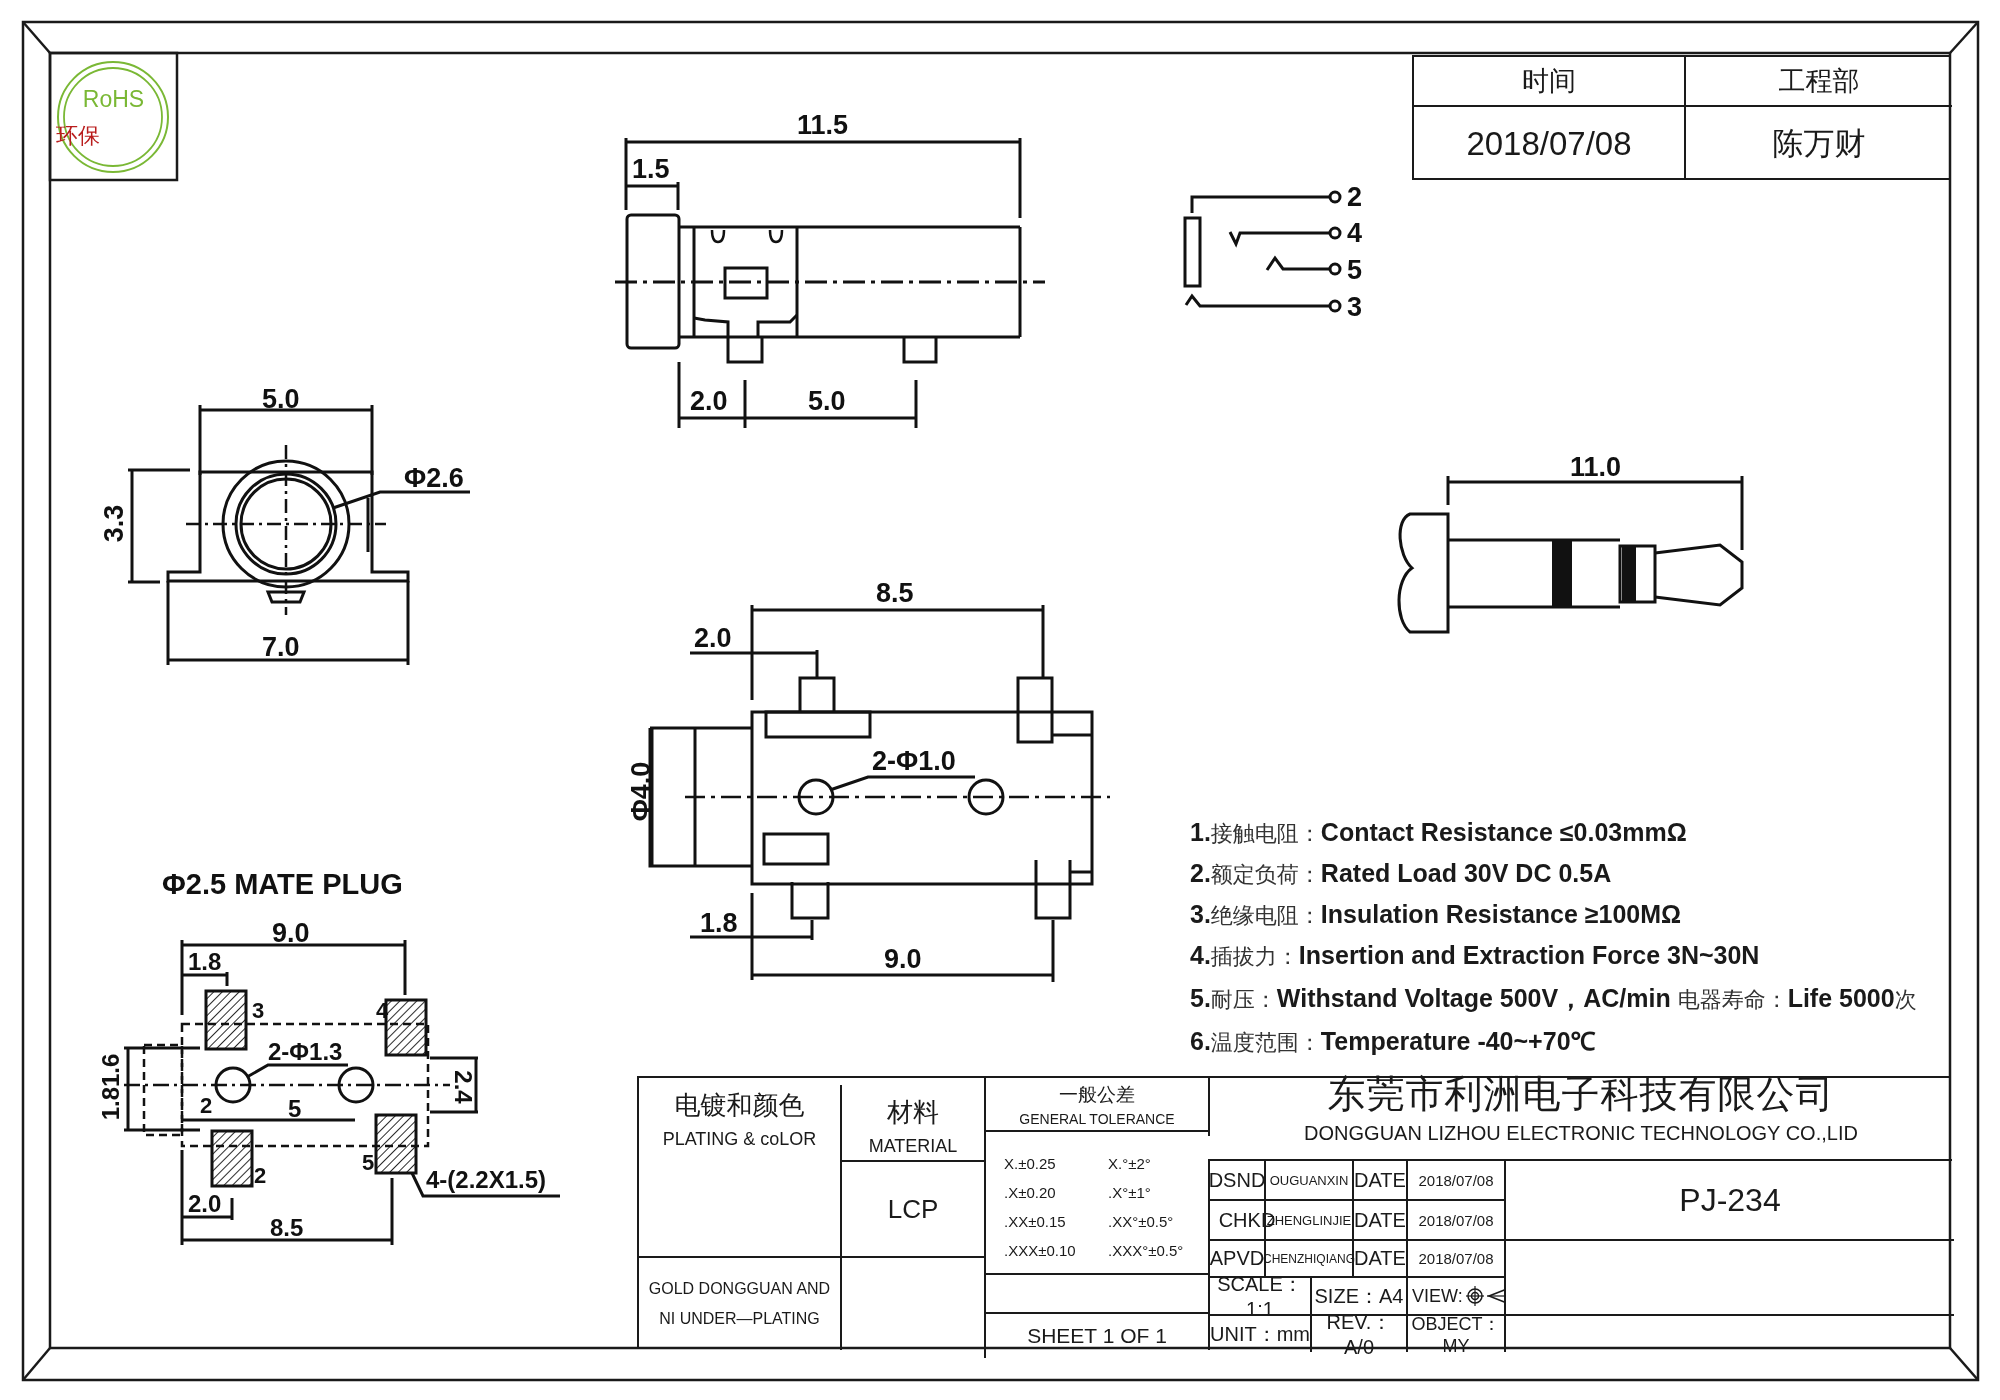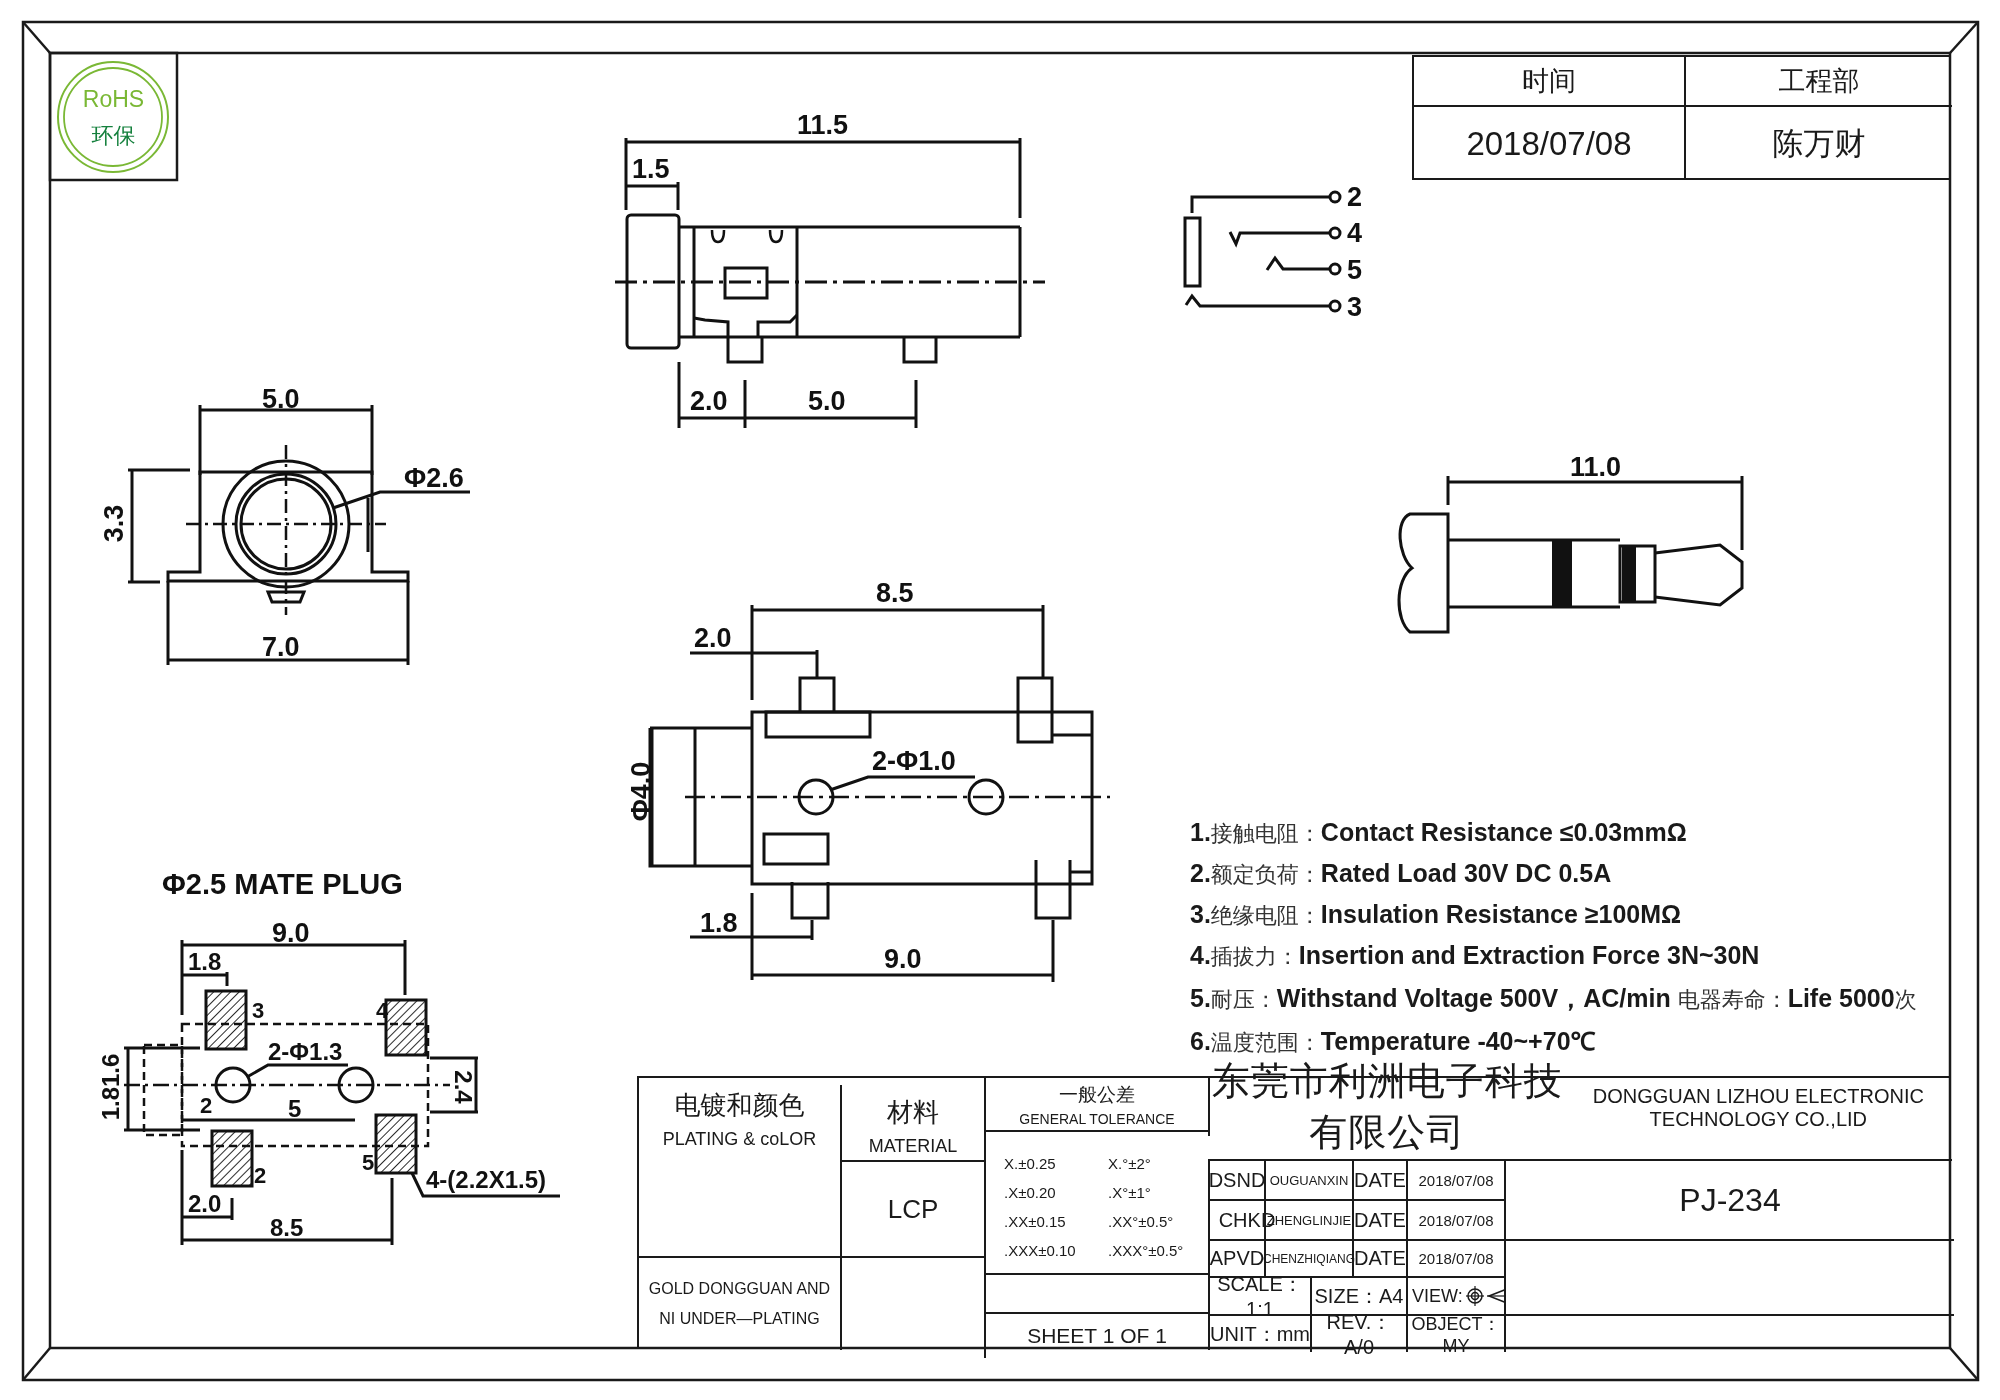--- a/index.html
+++ b/index.html
@@ -29,21 +29,21 @@
     <rect x="50" y="53" width="127" height="127"></rect>
   </g>
 </svg>
 
 <div class="abs" style="left:56px;top:60px;width:115px;height:115px;">
   <svg width="115" height="115">
     <circle cx="57" cy="57" r="55" fill="none" stroke="#7ab835" stroke-width="2"></circle>
     <circle cx="57" cy="57" r="49" fill="none" stroke="#7ab835" stroke-width="1.8"></circle>
   </svg>
   <div class="t" style="left:0;width:115px;text-align:center;top:28px;font-family:Liberation Sans, sans-serif;font-size:23px;color:#7ab835;">RoHS</div>
-  <div class="t" style="left:0;width:115px;text-align:center;top:65px;font-family:'DejaVu Serif',serif;font-size:22px;color:#15803d;">环保</div>
+  <div class="t" style="left:0;width:115px;top:65px;font-family:'DejaVu Serif',serif;font-size:22px;color:#b91c1c;">环保</div>
 </div>
 
 <div class="abs" style="left:1412px;top:55px;width:538px;height:125px;border:2px solid #1a1a1a;border-right:none;box-sizing:border-box;">
   <div class="cell" style="left:0;top:0;width:270px;height:48px;font-size:27px;">时间</div>
   <div class="cell bl" style="left:270px;top:0;width:268px;height:48px;font-size:27px;">工程部</div>
   <div class="cell bt" style="left:0;top:48px;width:270px;height:75px;font-size:33px;font-family:'Liberation Sans',sans-serif;">2018/07/08</div>
   <div class="cell bt bl" style="left:270px;top:48px;width:268px;height:75px;font-size:31px;">陈万财</div>
 </div>
 
 <svg width="2000" height="1400">
@@ -275,21 +275,21 @@
     <div class="t" style="left:18px;top:53px;">.X±0.20</div>
     <div class="t" style="left:122px;top:53px;">.X°±1°</div>
     <div class="t" style="left:18px;top:82px;">.XX±0.15</div>
     <div class="t" style="left:122px;top:82px;">.XX°±0.5°</div>
     <div class="t" style="left:18px;top:111px;">.XXX±0.10</div>
     <div class="t" style="left:122px;top:111px;">.XXX°±0.5°</div>
   </div>
   <div class="cell bt bl" style="left:345px;top:195px;width:224px;height:39px;"></div>
   <div class="cell bt bl" style="left:345px;top:234px;width:224px;height:46px;font-size:21px;font-family:'Liberation Sans',sans-serif;">SHEET 1 OF 1</div>
 
-  <div class="cell bl" style="left:569px;top:0;width:744px;height:58px;flex-direction:row;">
+  <div class="cell bl" style="left:569px;top:0;width:744px;height:58px;flex-direction:column;">
     <div style="font-size:38px;letter-spacing:1px;">东莞市利洲电子科技有限公司</div>
     <div style="font-size:20px;font-family:'Liberation Sans',sans-serif;margin-top:2px;">DONGGUAN LIZHOU ELECTRONIC TECHNOLOGY CO.,LID</div>
   </div>
 
   <div class="abs bt bl" style="left:569px;top:81px;width:744px;height:191px;box-sizing:border-box;font-family:'Liberation Sans',sans-serif;">
 
     <div class="cell" style="left:0;top:0;width:54px;height:38px;font-size:20px;">DSND</div>
     <div class="cell bl" style="left:54px;top:0;width:88px;height:38px;font-size:13px;">OUGUANXIN</div>
     <div class="cell bl" style="left:142px;top:0;width:54px;height:38px;font-size:20px;">DATE</div>
     <div class="cell bl" style="left:196px;top:0;width:98px;height:38px;font-size:15px;">2018/07/08</div>

